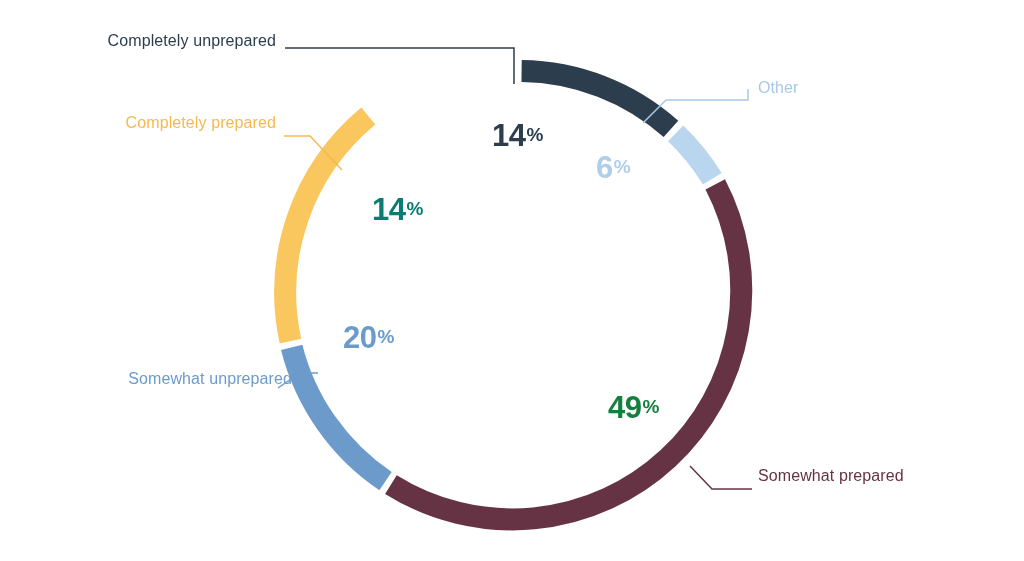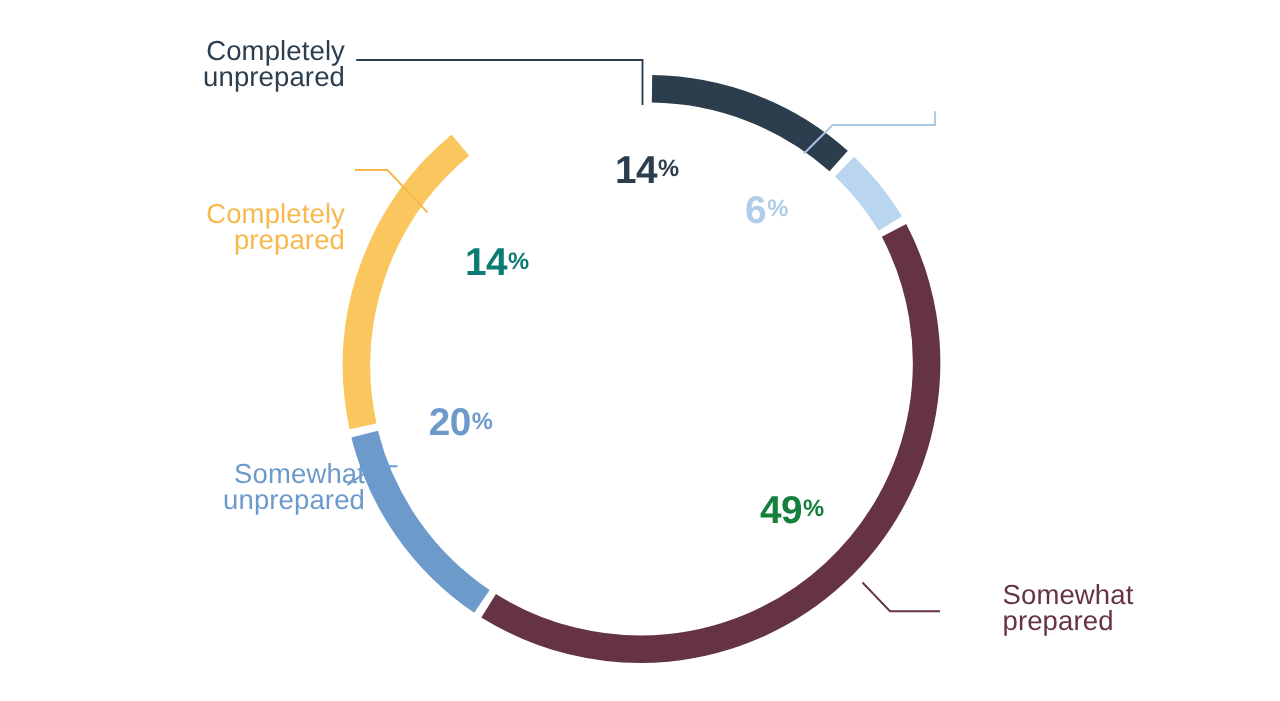--- a/index.html
+++ b/index.html
@@ -21,21 +21,21 @@
   }
   #donut-svg {
     position: absolute;
     left: 0;
     top: 0;
     width: 1024px;
     height: 561px;
   }
   .callout-label {
     position: absolute;
-    font-size: 22px;
+    font-size: 16px;
     line-height: 21px;
     letter-spacing: 0.1px;
     white-space: pre-line;
     font-weight: 400;
   }
   .label-left {
     text-align: right;
   }
   .label-right {
     text-align: left;
@@ -88,26 +88,27 @@
       <path d="M 690 466 L 712 489 L 752 489" stroke="#653344"></path>
 
       <path d="M 278 388 L 300 373 L 318 373" stroke="#6C9BCB"></path>
 
       <path d="M 284 136 L 310 136 L 342 170" stroke="#F7B94E"></path>
     </g>
   </svg>
 
   <div class="callout-label label-left" style="left: 100px; top: 30px; width: 176px; color: rgb(44, 62, 78);">Completely unprepared</div>
 
-  <div class="callout-label label-left" style="left: 100px; top: 112px; width: 176px; color: rgb(247, 185, 78); margin-top: 48px;">Completely prepared</div>
+  <div class="callout-label label-left" style="left: 100px; top: 112px; width: 176px; color: rgb(247, 185, 78);">Completely prepared</div>
 
   <div class="callout-label label-left" style="left: 92px; top: 368px; width: 184px; color: rgb(108, 155, 203); margin-left: 16px;">Somewhat unprepared</div>
 
+  <div class="callout-label label-right" style="left: 758px; top: 77px; width: 180px; color: rgb(169, 200, 230);">Other</div>
 
-  <div class="callout-label label-right" style="left: 758px; top: 465px; width: 190px; color: rgb(101, 51, 68); margin-left: 44px;">Somewhat prepared</div>
+  <div class="callout-label label-right" style="left: 758px; top: 465px; width: 190px; color: rgb(101, 51, 68);">Somewhat prepared</div>
 
   <div class="pct-value" style="left: 492px; top: 118px; color: rgb(44, 62, 78);">
     <span class="num">14</span><span class="sym">%</span>
   </div>
 
   <div class="pct-value" style="left: 596px; top: 150px; color: rgb(175, 206, 234);">
     <span class="num">6</span><span class="sym">%</span>
   </div>
 
   <div class="pct-value" style="left: 608px; top: 390px; color: #15803d;">

